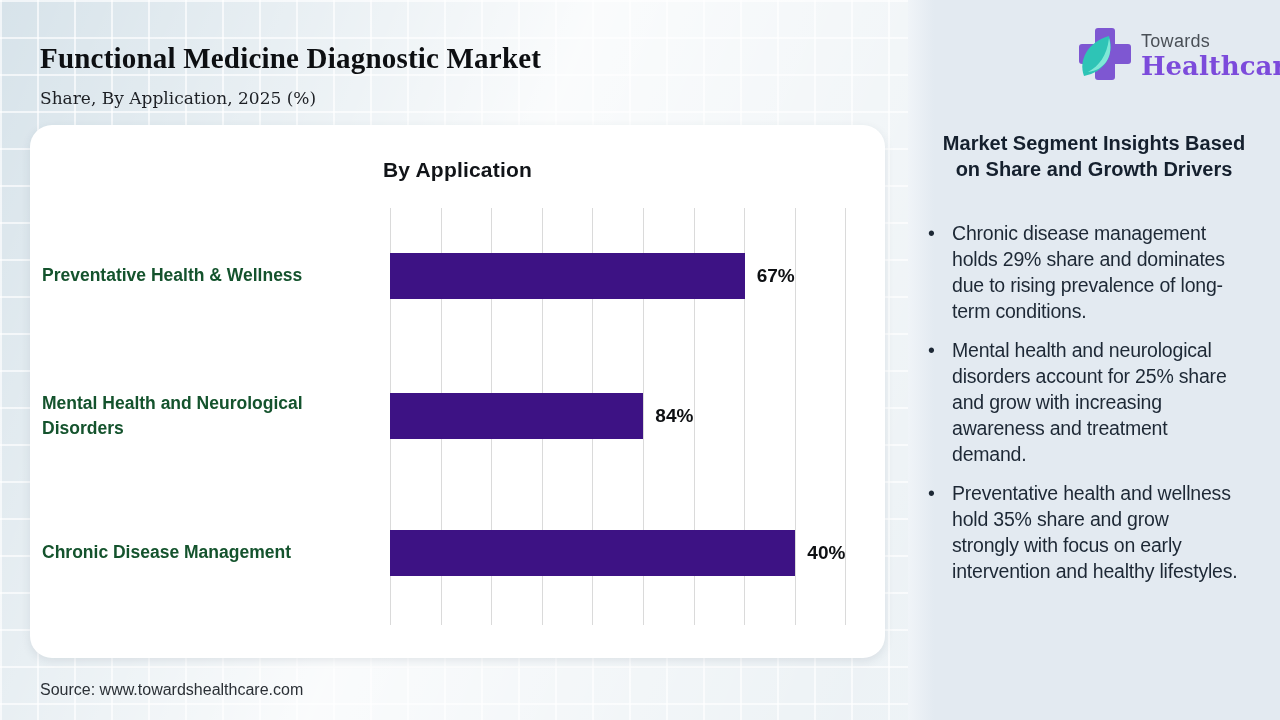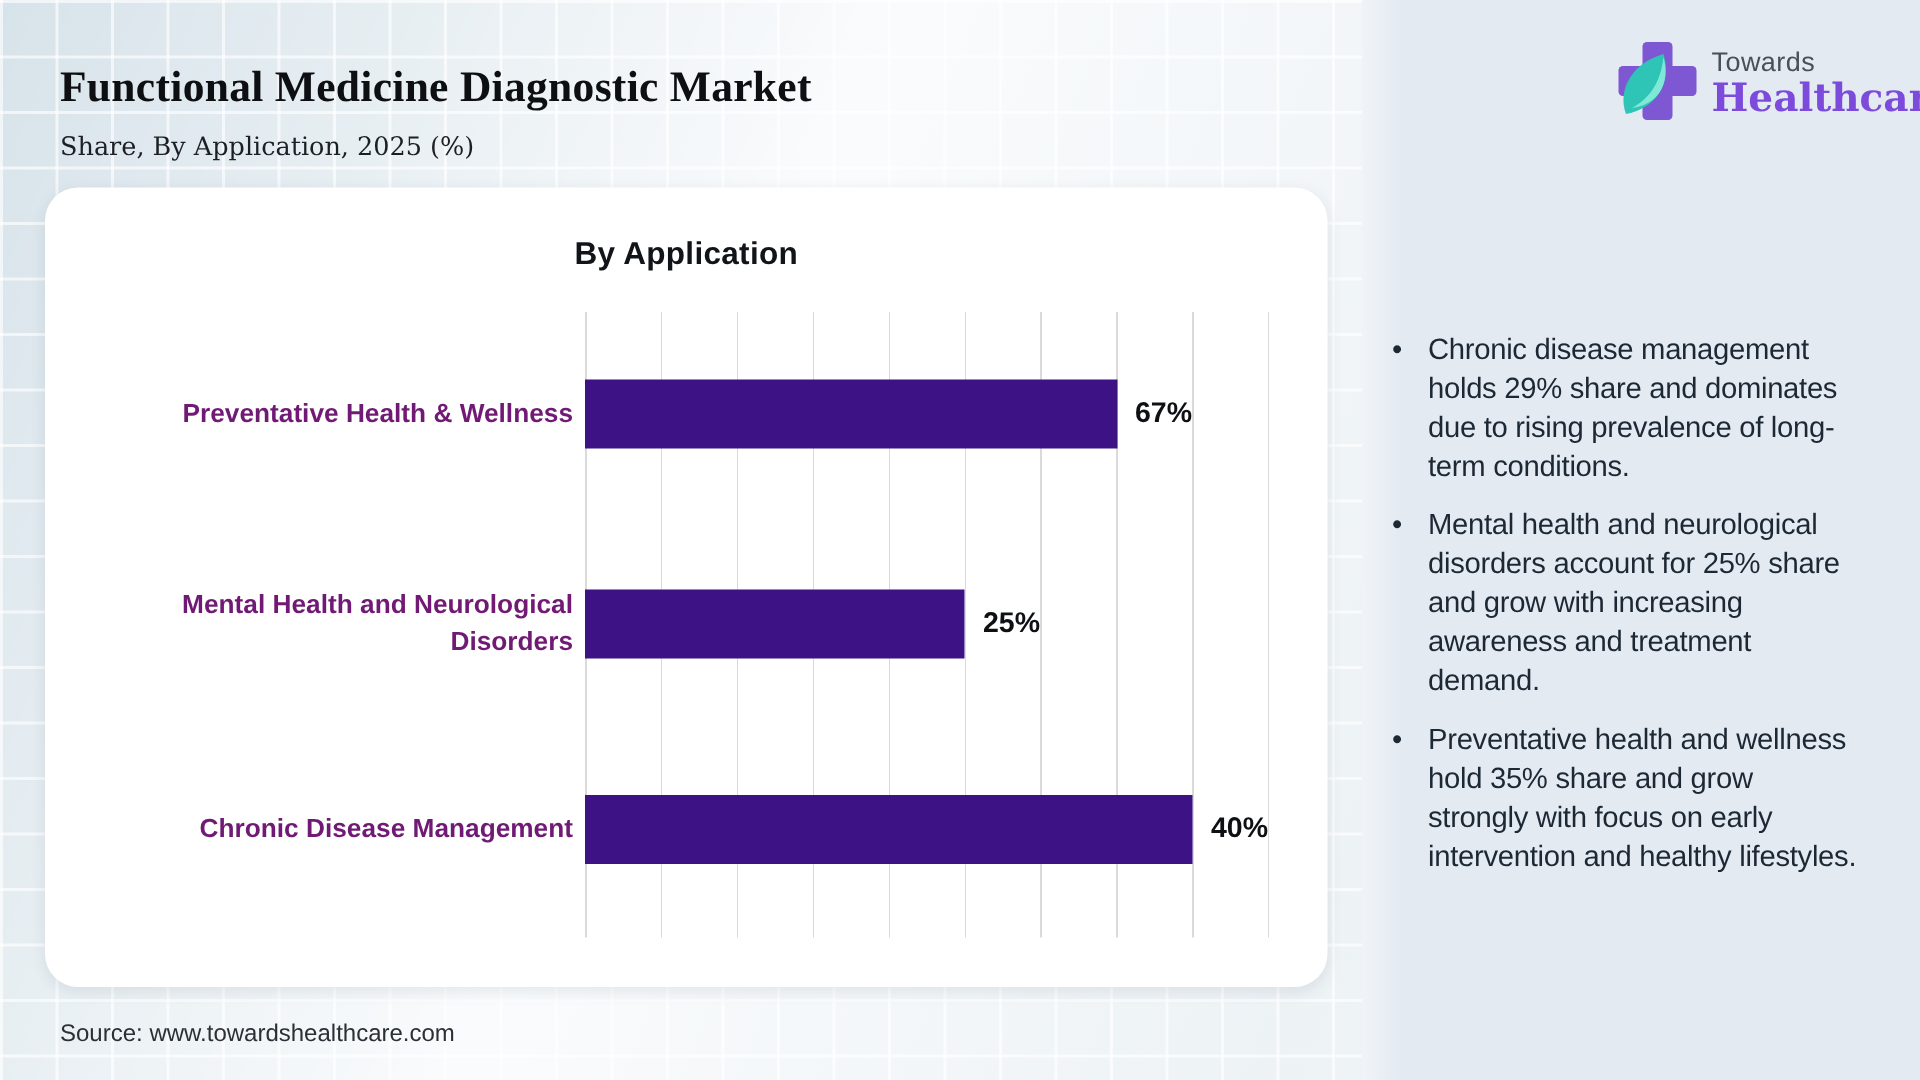--- a/index.html
+++ b/index.html
@@ -43,22 +43,22 @@
     font-size:21px; font-weight:bold; color:#111418; letter-spacing:0.2px;
   }
   .plot{
     position:absolute; left:360px; top:83px; width:456px; height:417px;
     background-image:repeating-linear-gradient(to right, #dadada 0 1px, transparent 1px 50.6px);
   }
   .row{ position:absolute; left:0; width:100%; height:92px; }
   .row-1{ top:105px; } .row-2{ top:245px; } .row-3{ top:382px; }
   .cat{
     position:absolute; left:12px; top:50%; transform:translateY(-50%);
-    width:340px; text-align:right;
-    font-size:17.5px; font-weight:bold; color:#701a75; line-height:1.45;
+    width:340px; text-align:left;
+    font-size:17.5px; font-weight:bold; color:#14532d; line-height:1.45;
   }
   .track{ position:absolute; left:360px; top:50%; transform:translateY(-50%); width:456px; height:46px; }
   .bar{ position:absolute; left:0; top:0; bottom:0; background:#3d1284; }
   .val{
     position:absolute; top:50%; transform:translateY(-50%);
     font-size:19px; font-weight:bold; color:#0e1013; white-space:nowrap;
   }
 
   .source{
     position:absolute; left:40px; top:681px;
@@ -105,20 +105,21 @@
         <path d="M10 46 C 21 40, 29 30, 31 12 C 36 30, 27 44, 10 46 Z" fill="#8deedd" opacity="0.85"></path>
       </svg>
     </span>
     <span class="logo-text">
       <span class="logo-top">Towards</span>
       <span class="logo-bottom">Healthcare</span>
     </span>
   </div>
 
   <div class="panel">
+    <div class="panel-heading">Market Segment Insights Based on Share and Growth Drivers</div>
     <ul class="bullets">
       <li>Chronic disease management holds 29% share and dominates due to rising prevalence of long-term conditions.</li>
       <li>Mental health and neurological disorders account for 25% share and grow with increasing awareness and treatment demand.</li>
       <li>Preventative health and wellness hold 35% share and grow strongly with focus on early intervention and healthy lifestyles.</li>
     </ul>
   </div>
 
   <div class="card">
     <div class="chart-title">By Application</div>
     <div class="plot"></div>
@@ -128,21 +129,21 @@
       <div class="track">
         <div class="bar" style="width: 77.7778%; background: rgb(61, 18, 132);"></div>
         <div class="val" style="left: calc(77.7778% + 12px);">67%</div>
       </div>
     </div>
 
     <div class="row row-2">
       <div class="cat">Mental Health and Neurological Disorders</div>
       <div class="track">
         <div class="bar" style="width: 55.5556%; background: rgb(61, 18, 132);"></div>
-        <div class="val" style="left: calc(55.5556% + 12px);">25%</div>
+        <div class="val" style="left: calc(55.5556% + 12px);">84%</div>
       </div>
     </div>
 
     <div class="row row-3">
       <div class="cat">Chronic Disease Management</div>
       <div class="track">
         <div class="bar" style="width: 88.8889%; background: rgb(61, 18, 132);"></div>
         <div class="val" style="left: calc(88.8889% + 12px);">40%</div>
       </div>
     </div>

